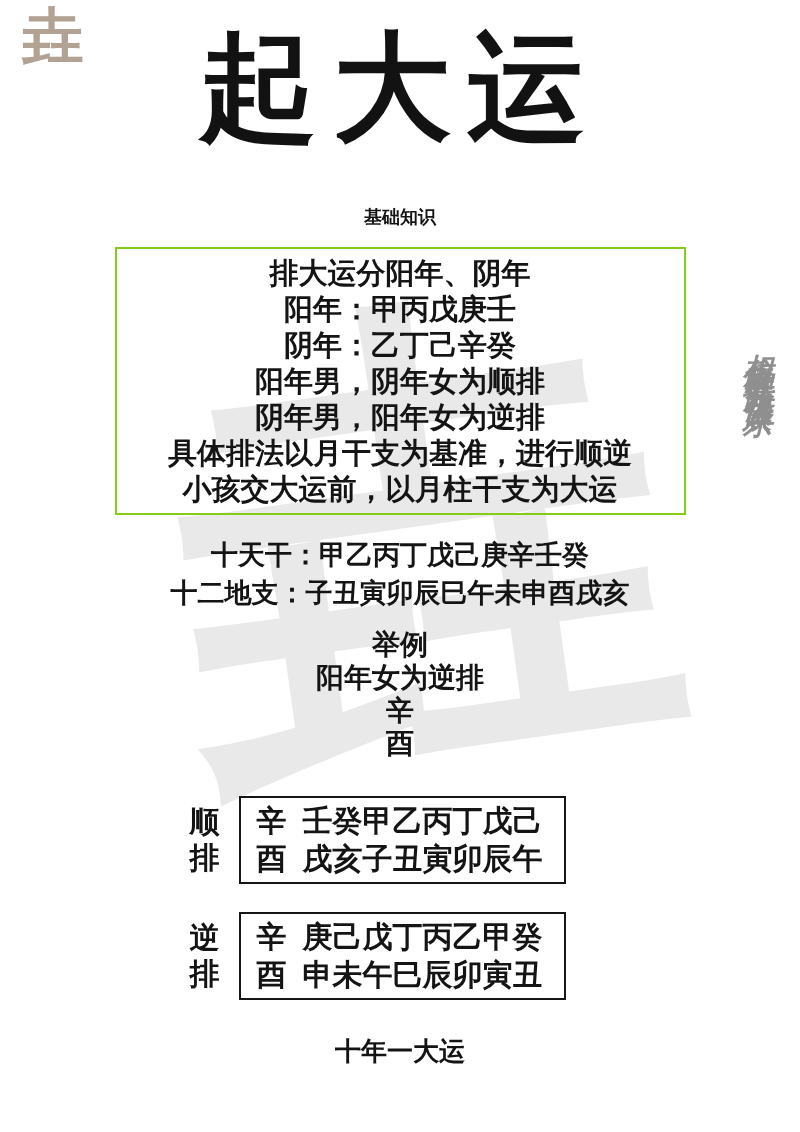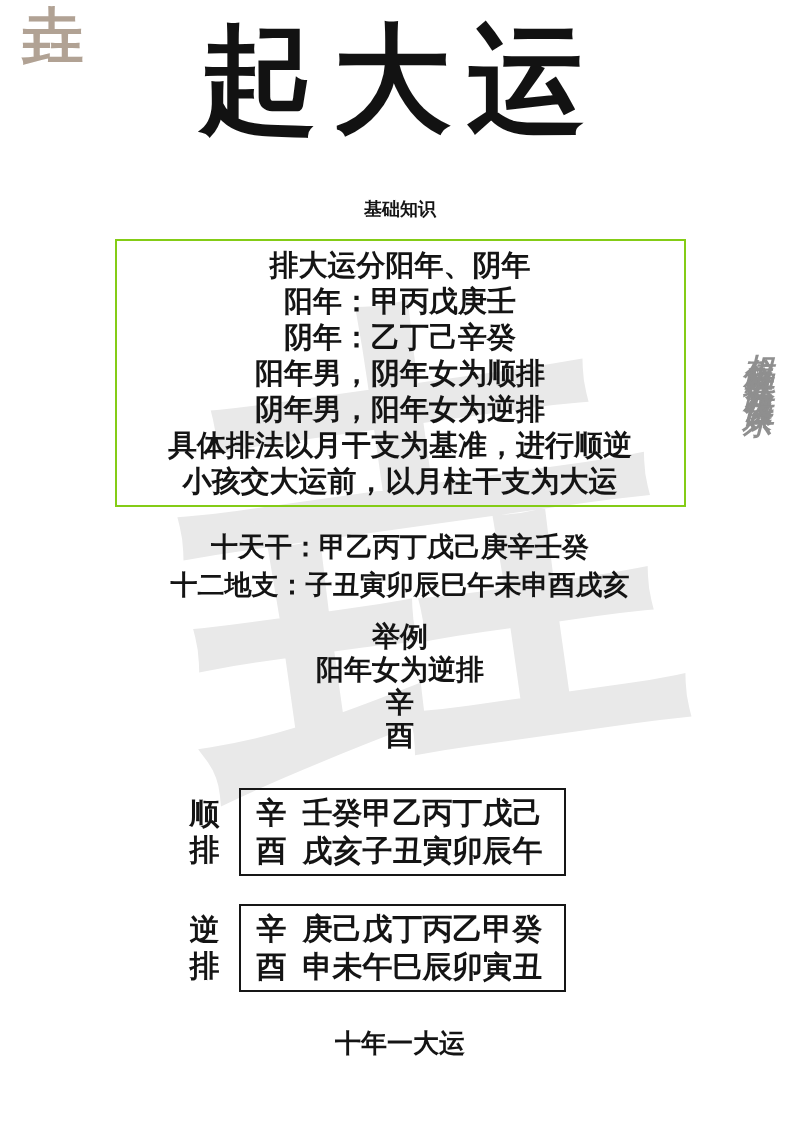--- a/index.html
+++ b/index.html
@@ -30,21 +30,21 @@
     writing-mode: vertical-rl;
     font-size: 29px; letter-spacing: 5px;
     font-style: italic; font-weight: 700;
     color: #8f8f8f; z-index: 2;
   }
 
   
   .content { position: relative; z-index: 1; text-align: center; }
 
   .page-title {
-    margin: 8px; padding-top: 4px;
+    margin: 16px; padding-top: 4px;
     font-size: 118px; line-height: 138px;
     font-weight: 900; letter-spacing: 16px;
     color: #121212; white-space: nowrap;
   }
   .subtitle {
     margin-top: 44px;
     font-size: 18px; line-height: 30px; font-weight: 700;
   }
 
   .kbox {

